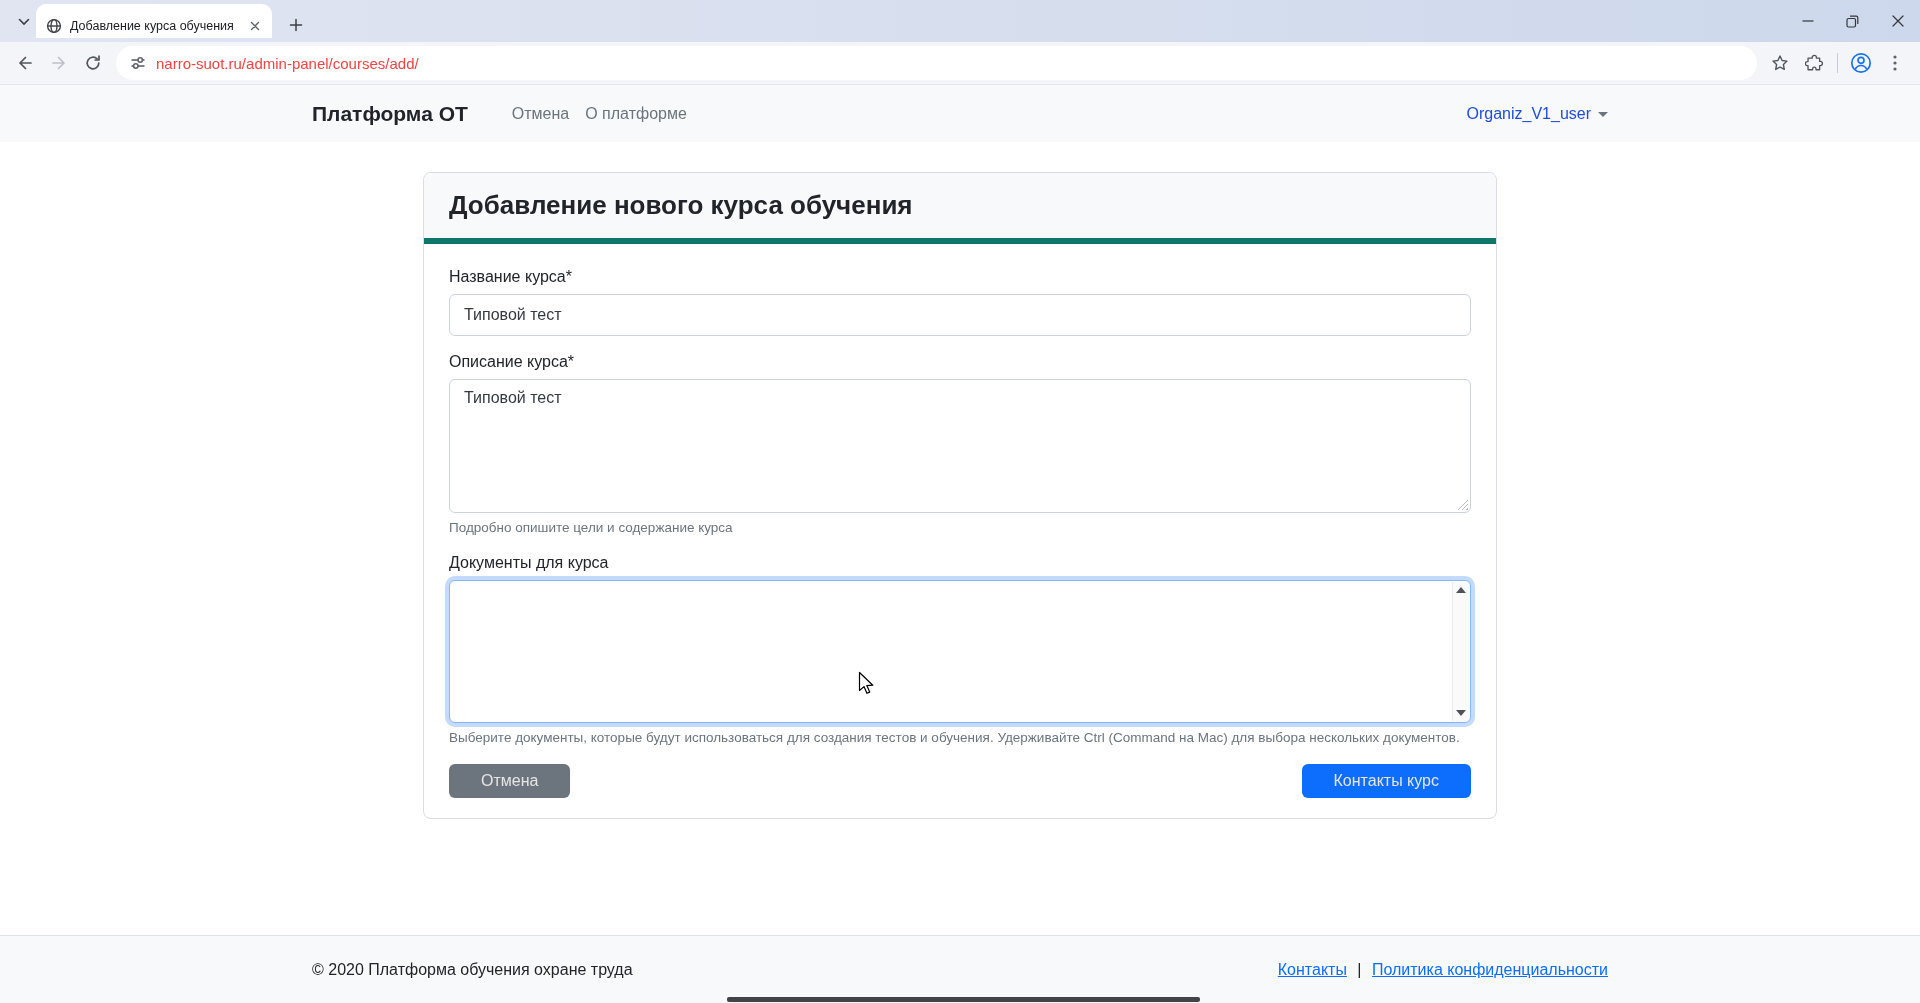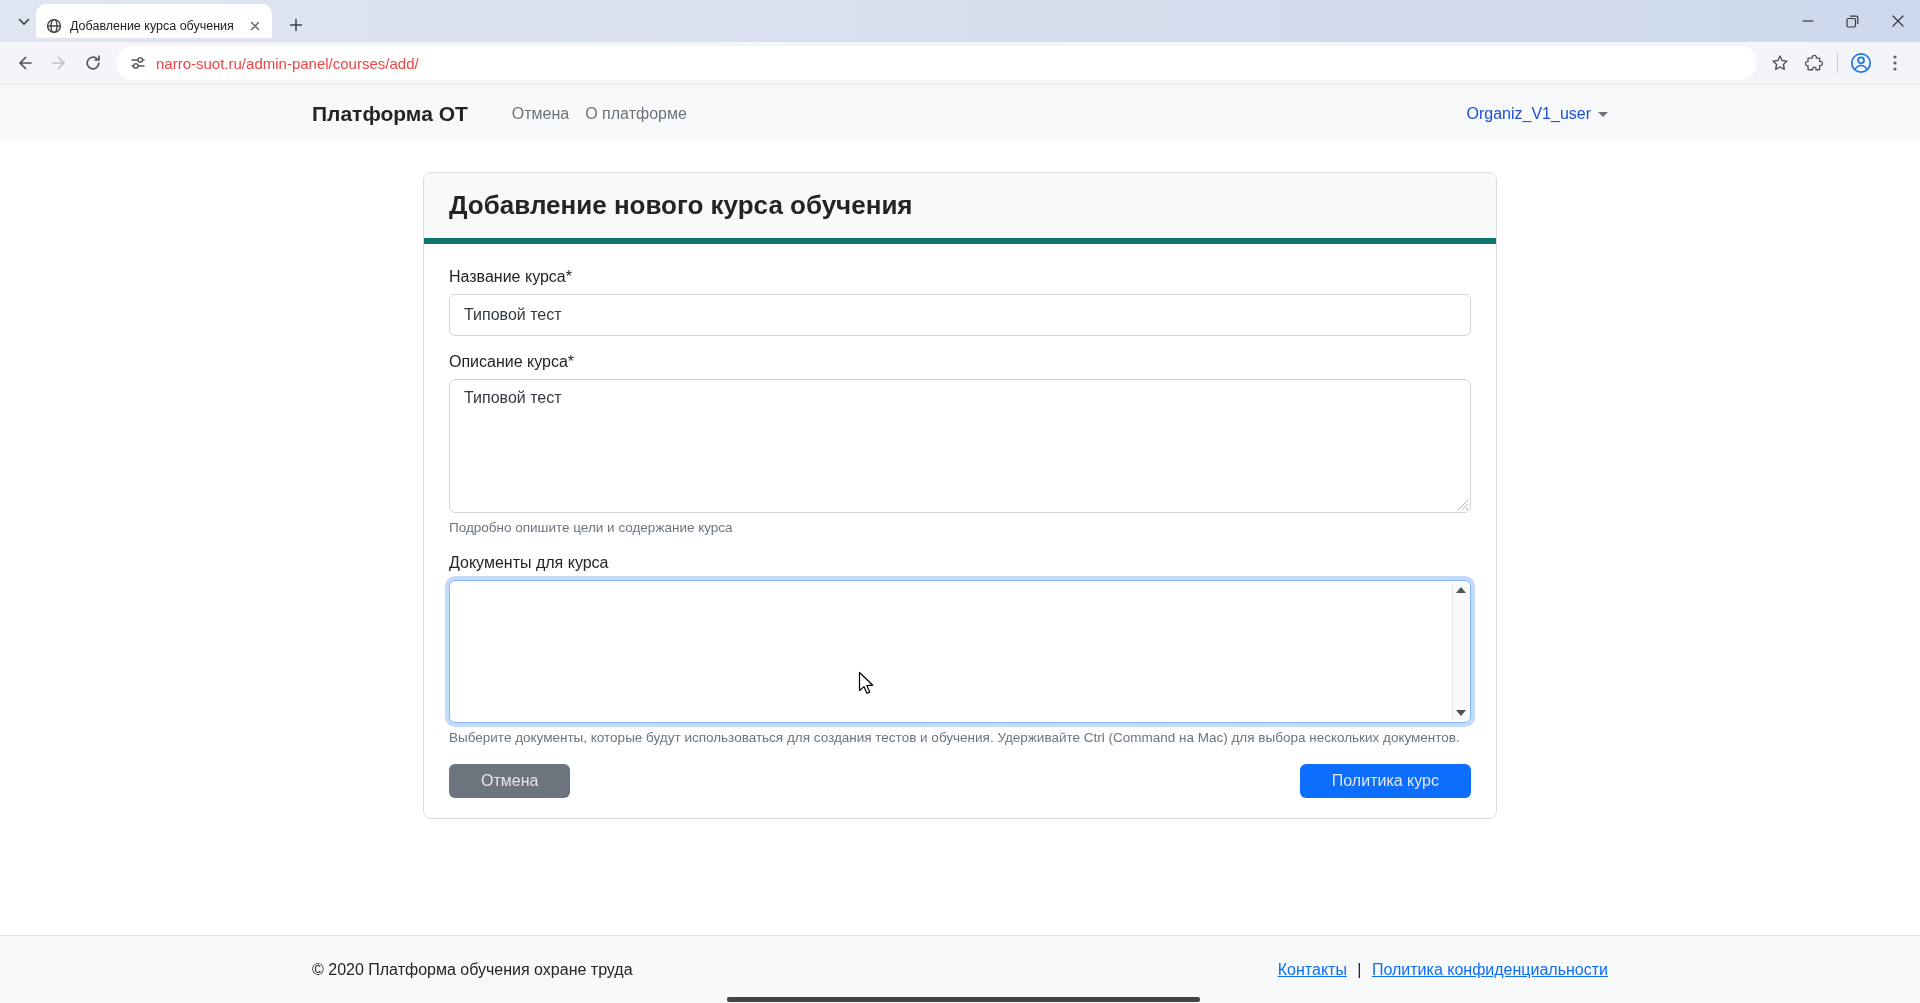--- a/index.html
+++ b/index.html
@@ -267,21 +267,21 @@
             <div class="listbox-scrollbar">
               <div class="sb-arrow-up"></div>
               <div class="sb-arrow-down"></div>
             </div>
           </div>
           <div class="help-text">Выберите документы, которые будут использоваться для создания тестов и обучения. Удерживайте Ctrl (Command на Mac) для выбора нескольких документов.</div>
         </div>
 
         <div class="btn-row">
           <button class="btn btn-cancel">Отмена</button>
-          <button class="btn btn-submit">Политика курс</button>
+          <button class="btn btn-submit">Контакты курс</button>
         </div>
 
       </div>
     </div>
   </div>
 
   <div class="site-footer">
     <div class="container footer-inner">
       <span class="copyright">© 2020 Платформа обучения охране труда</span>
       <span class="footer-links">

